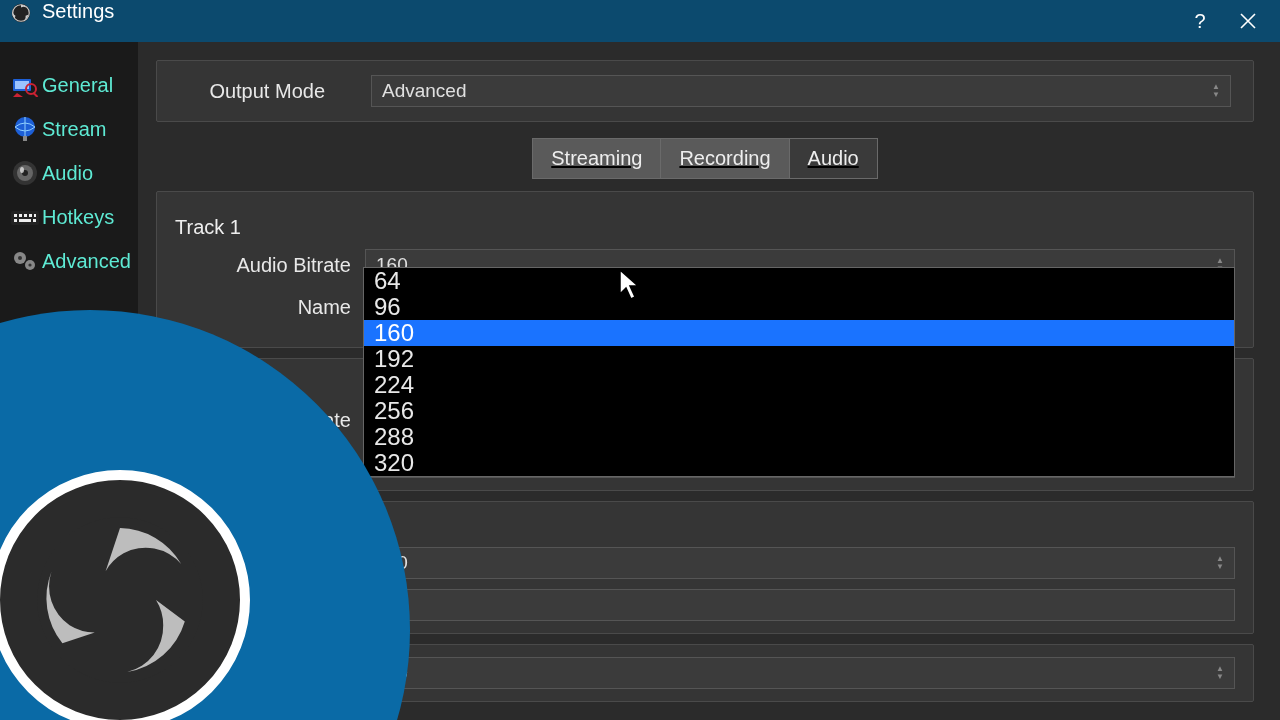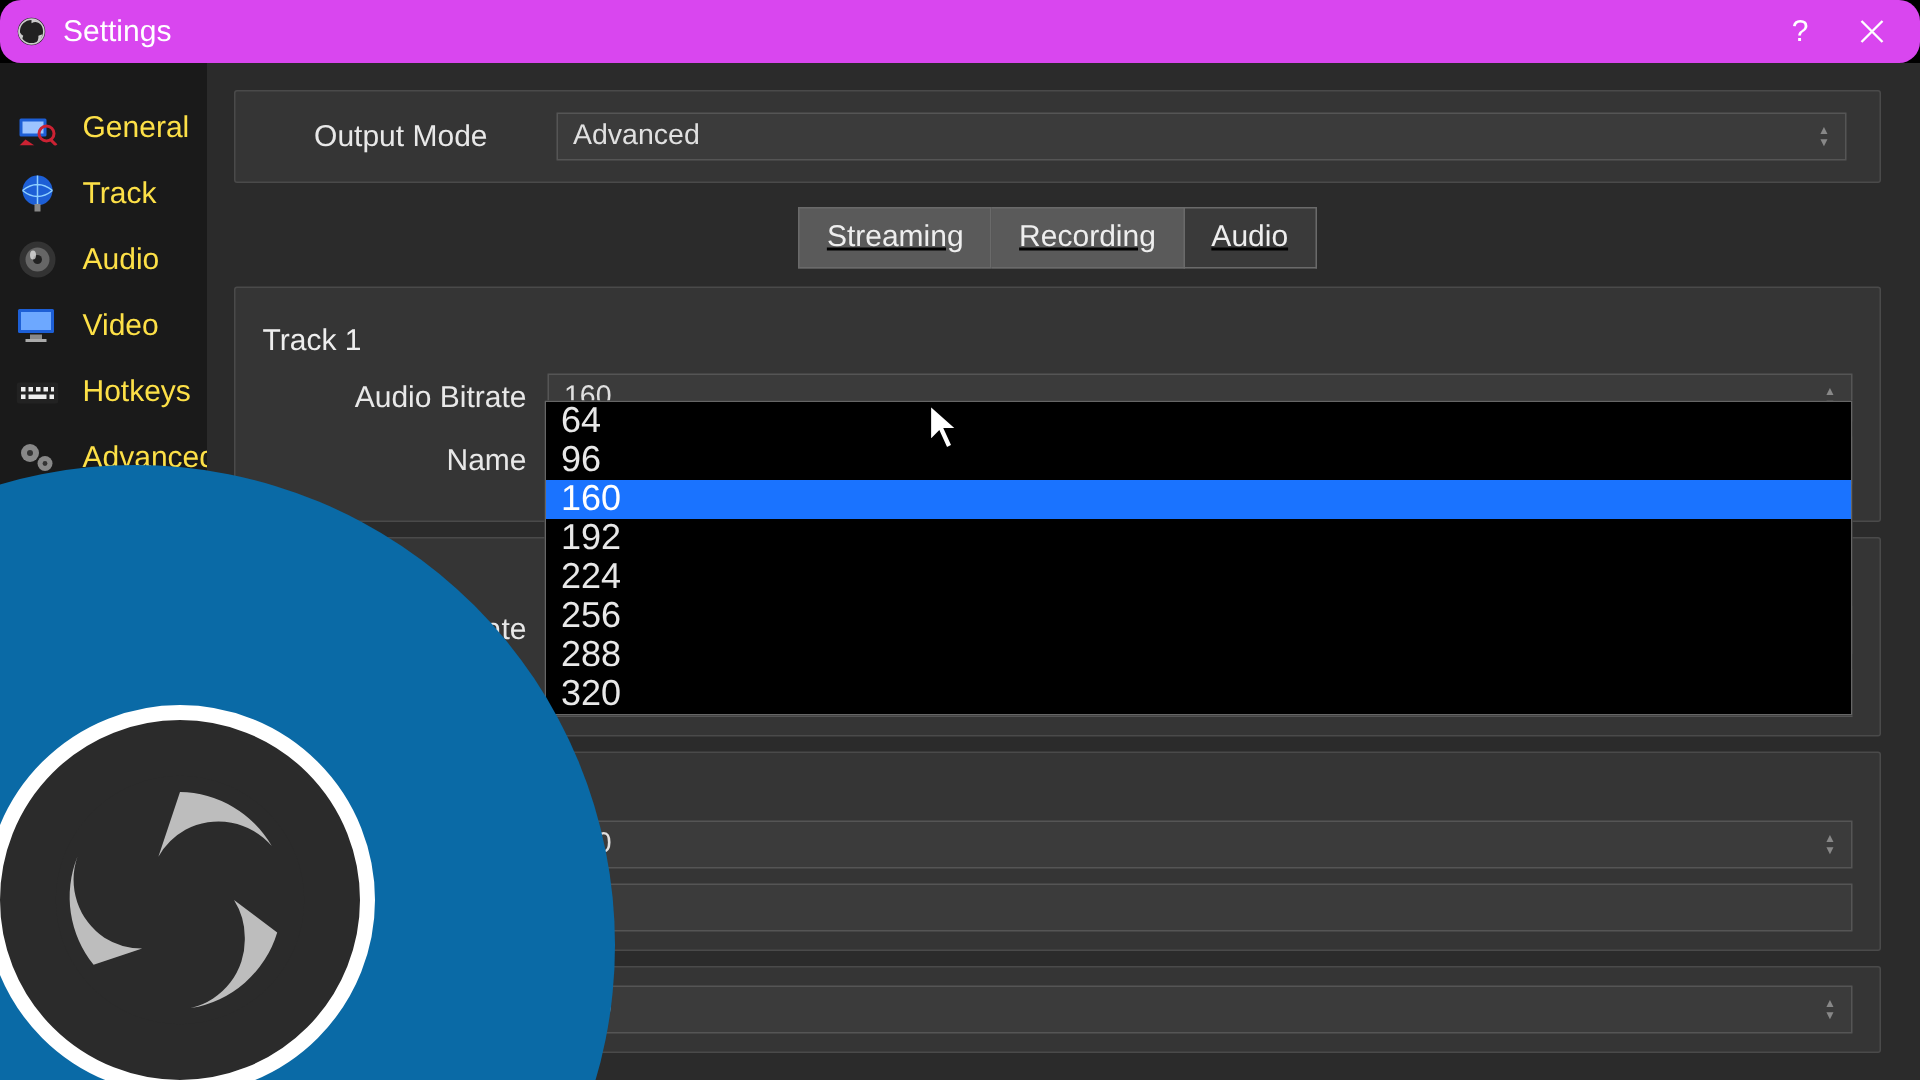--- a/index.html
+++ b/index.html
@@ -1,47 +1,45 @@
 <!DOCTYPE html>
 <html><head>
 <meta charset="utf-8">
 <style>
 * { margin: 0; padding: 0; box-sizing: border-box; font-family: "Segoe UI", Tahoma, sans-serif; }
 html, body { width: 1280px; height: 720px; overflow: hidden; background: #000; }
 
 .titlebar {
   height: 42px;
-  background: #d946ef;
+  background: #0c4a6e;
   display: flex;
-  align-items: center;
   color: #fff;
   font-size: 20px;
   padding: 0 8px;
-  border-radius: 14px;
 }
 .titlebar .app-icon {
   width: 26px; height: 26px; margin-right: 8px;
   display: inline-flex; align-items: center; justify-content: center;
 }
 .titlebar .spacer { flex: 1; }
 .titlebar .win-btn {
   width: 48px; height: 42px; display: flex; align-items: center; justify-content: center;
   color: #fff; font-size: 20px; cursor: pointer;
 }
 
 .body-row { display: flex; height: 678px; background: #2b2b2b; }
 
 .sidebar {
   width: 138px; background: #1a1a1a; padding-top: 22px;
   display: flex; flex-direction: column; gap: 2px;
   position: relative;
 }
 .side-item {
-  display: flex; align-items: center; gap: 15px;
-  color: #fde047; font-size: 20px; padding: 8px 6px 8px 10px;
+  display: flex; align-items: center; gap: 2px;
+  color: #5eead4; font-size: 20px; padding: 8px 6px 8px 10px;
   white-space: nowrap; overflow: hidden; cursor: pointer;
 }
 .side-item .side-icon { width: 30px; height: 26px; display: flex; align-items: center; justify-content: center; flex-shrink:0; }
 
 .content {
   flex: 1; background: #2b2b2b; padding: 18px 26px 0 18px;
   display: flex; flex-direction: column; gap: 10px;
   position: relative;
 }
 
@@ -146,43 +144,32 @@
       <span>General</span>
     </div>
     <div class="side-item">
       <span class="side-icon">
         <svg width="26" height="26" viewBox="0 0 26 26">
             <circle cx="13" cy="11" r="10" fill="#1d5fd6"></circle>
             <path d="M3 11 Q13 3 23 11 M3 11 Q13 19 23 11 M13 1 L13 21" stroke="#8fd0ff" stroke-width="1" fill="none"></path>
             <rect x="11" y="20" width="4" height="5" fill="#888"></rect>
           </svg>
       </span>
-      <span>Track</span>
+      <span>Stream</span>
     </div>
     <div class="side-item">
       <span class="side-icon">
         <svg width="26" height="26" viewBox="0 0 26 26">
             <circle cx="13" cy="13" r="12" fill="#333"></circle>
             <circle cx="13" cy="13" r="8" fill="#666"></circle>
             <circle cx="13" cy="13" r="3" fill="#222"></circle>
             <ellipse cx="10" cy="10" rx="2" ry="3" fill="#eee" opacity="0.7"></ellipse>
           </svg>
       </span>
       <span>Audio</span>
-    </div>
-    <div class="side-item">
-      <span class="side-icon">
-        <svg width="28" height="24" viewBox="0 0 28 24">
-            <rect x="1" y="1" width="24" height="16" rx="1" fill="#1d5fd6"></rect>
-            <rect x="3" y="3" width="20" height="12" fill="#6da8ff"></rect>
-            <rect x="9" y="18" width="8" height="3" fill="#888"></rect>
-            <rect x="6" y="21" width="14" height="2" fill="#aaa"></rect>
-          </svg>
-      </span>
-      <span>Video</span>
     </div>
     <div class="side-item">
       <span class="side-icon">
         <svg width="28" height="20" viewBox="0 0 28 20">
             <rect x="0" y="4" width="28" height="14" rx="2" fill="#222"></rect>
             <g fill="#eee">
               <rect x="3" y="7" width="3" height="3"></rect>
               <rect x="8" y="7" width="3" height="3"></rect>
               <rect x="13" y="7" width="3" height="3"></rect>
               <rect x="18" y="7" width="3" height="3"></rect>

